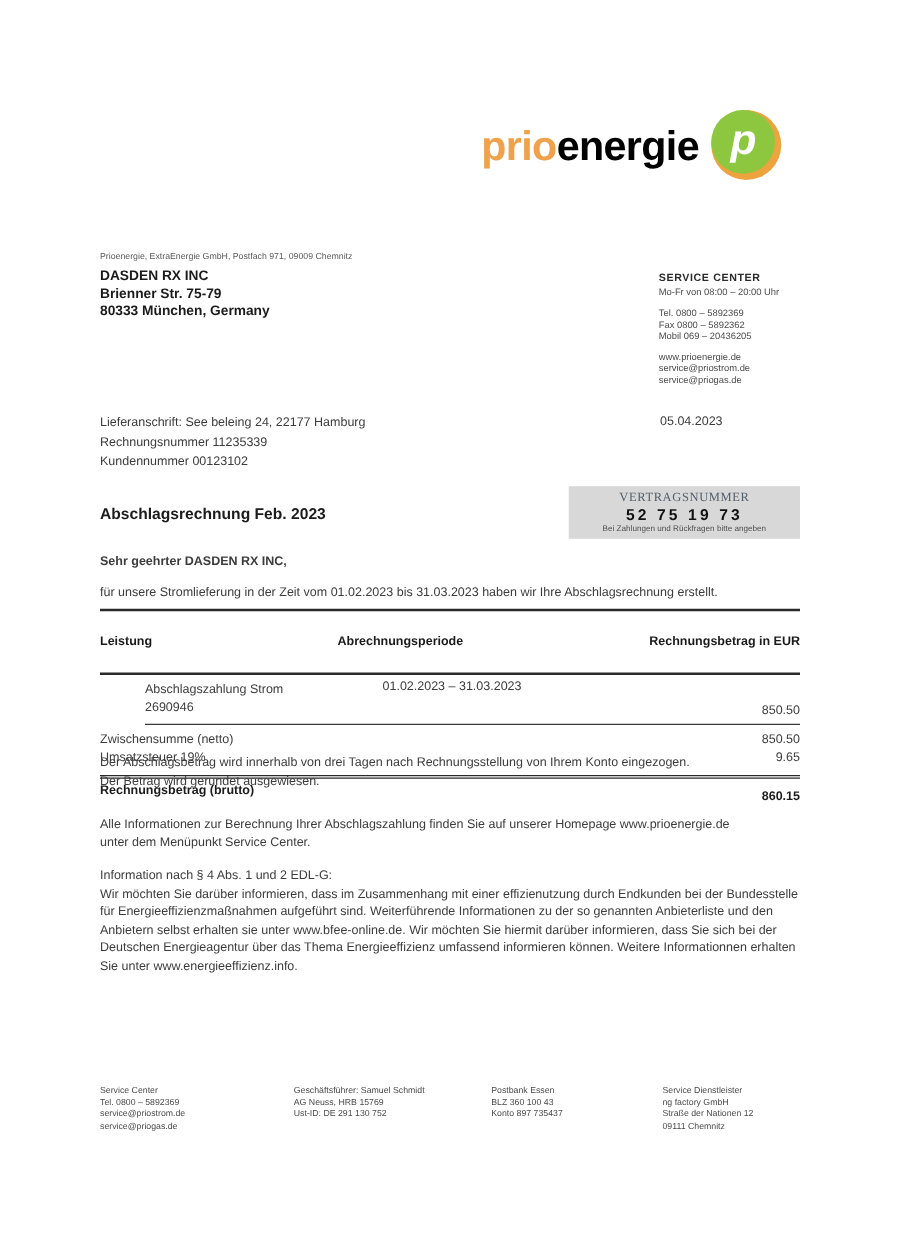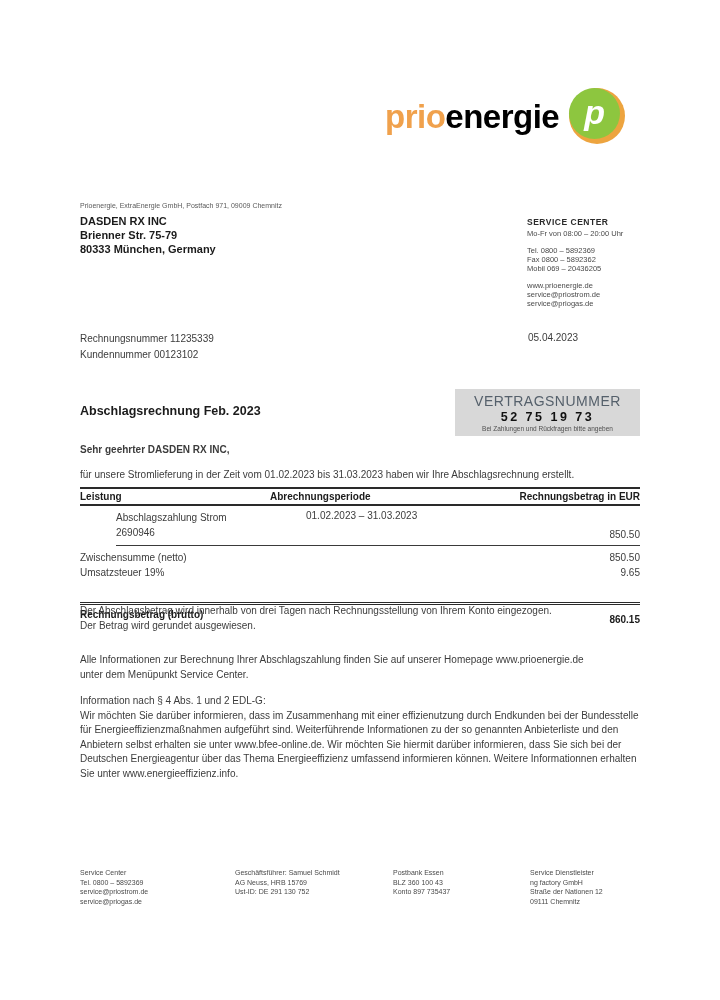--- a/index.html
+++ b/index.html
@@ -23,39 +23,39 @@
   .recipient{position:absolute;left:80px;top:214px;font-size:11px;font-weight:bold;color:#1b1b1b;line-height:14px;}
   
   .service-center{position:absolute;left:527px;top:218px;font-size:7.5px;line-height:9px;color:#4a4a4a;}
   .sc-title{font-size:8.5px;font-weight:bold;letter-spacing:0.5px;color:#2b2b2b;margin-bottom:2px;}
   .sc-gap{height:8px;}
   
   .meta{position:absolute;left:80px;top:331px;font-size:10px;line-height:15.5px;color:#3c3c3c;}
   .doc-date{position:absolute;left:528px;top:332px;font-size:10px;color:#3c3c3c;}
   
   .contract-box{position:absolute;left:455px;top:389px;width:185px;background:#d8d8d8;text-align:center;padding:4px 0 4px 0;}
-  .cb-label{font-size:14px;color:#55606b;letter-spacing:0.5px;}
+  .cb-label{font-size:10px;color:#55606b;letter-spacing:0.5px;font-family:Liberation Serif, serif;}
   .cb-number{font-size:12.5px;font-weight:bold;color:#111;letter-spacing:2.5px;margin:1px 0;}
   .cb-note{font-size:6.5px;color:#4f4f4f;}
   
   .doc-title{position:absolute;left:80px;top:404px;font-size:12.5px;font-weight:bold;color:#1b1b1b;}
   .salutation{position:absolute;left:80px;top:444px;font-size:10px;font-weight:bold;}
   .intro{position:absolute;left:80px;top:469px;font-size:10px;width:575px;}
   
   .bill-table{position:absolute;left:80px;top:487px;width:560px;font-size:10px;}
   .t-row{display:flex;}
   .t-col1{width:190px;}
   .t-col2{width:210px;}
   .t-col3{flex:1;text-align:right;}
-  .t-head{font-weight:bold;color:#1b1b1b;border-top:2px solid #2a2a2a;border-bottom:2px solid #2a2a2a;padding:2px 0;}
+  .t-head{font-weight:bold;color:#1b1b1b;border-top:2px solid #2a2a2a;border-bottom:2px solid #2a2a2a;padding:19px 0;}
   .t-body1{padding:4px 0 5px 0;border-bottom:1.5px solid #3a3a3a;margin-left:36px;}
   .t-body1 .t-col3{display:flex;align-items:flex-end;justify-content:flex-end;}
   .t-sub{line-height:15px;}
   .t-body2{padding:4px 0 6px 0;line-height:15px;}
-  .t-total{border-top:3px double #2a2a2a;font-weight:bold;color:#1b1b1b;padding:4px 0;margin-top:16px;}
+  .t-total{border-top:3px double #2a2a2a;font-weight:bold;color:#1b1b1b;padding:4px 0;}
   .t-total .t-col3{padding-top:5px;}
   
   .para{position:absolute;left:80px;width:565px;font-size:10px;line-height:14.6px;white-space:pre-line;}
   .para1{top:604px;}
   .para2{top:653px;}
   .para3{top:694px;}
   .closing{top:803px;}
   
   .footer{position:absolute;left:0;top:868px;width:720px;font-size:7px;line-height:9.5px;color:#4a4a4a;}
   .f-col{position:absolute;top:0;}
@@ -97,20 +97,21 @@
     <div>Tel. 0800 – 5892369</div>
     <div>Fax 0800 – 5892362</div>
     <div>Mobil 069 – 20436205</div>
     <div class="sc-gap"></div>
     <div>www.prioenergie.de</div>
     <div>service@priostrom.de</div>
     <div>service@priogas.de</div>
   </div>
 
   <div class="meta">
+    <div>Lieferanschrift: See beleing 24, 22177 Hamburg</div>
     <div>Rechnungsnummer 11235339</div>
     <div>Kundennummer 00123102</div>
   </div>
   <div class="doc-date">05.04.2023</div>
 
   <div class="contract-box">
     <div class="cb-label">VERTRAGSNUMMER</div>
     <div class="cb-number">52 75 19 73</div>
     <div class="cb-note">Bei Zahlungen und Rückfragen bitte angeben</div>
   </div>

